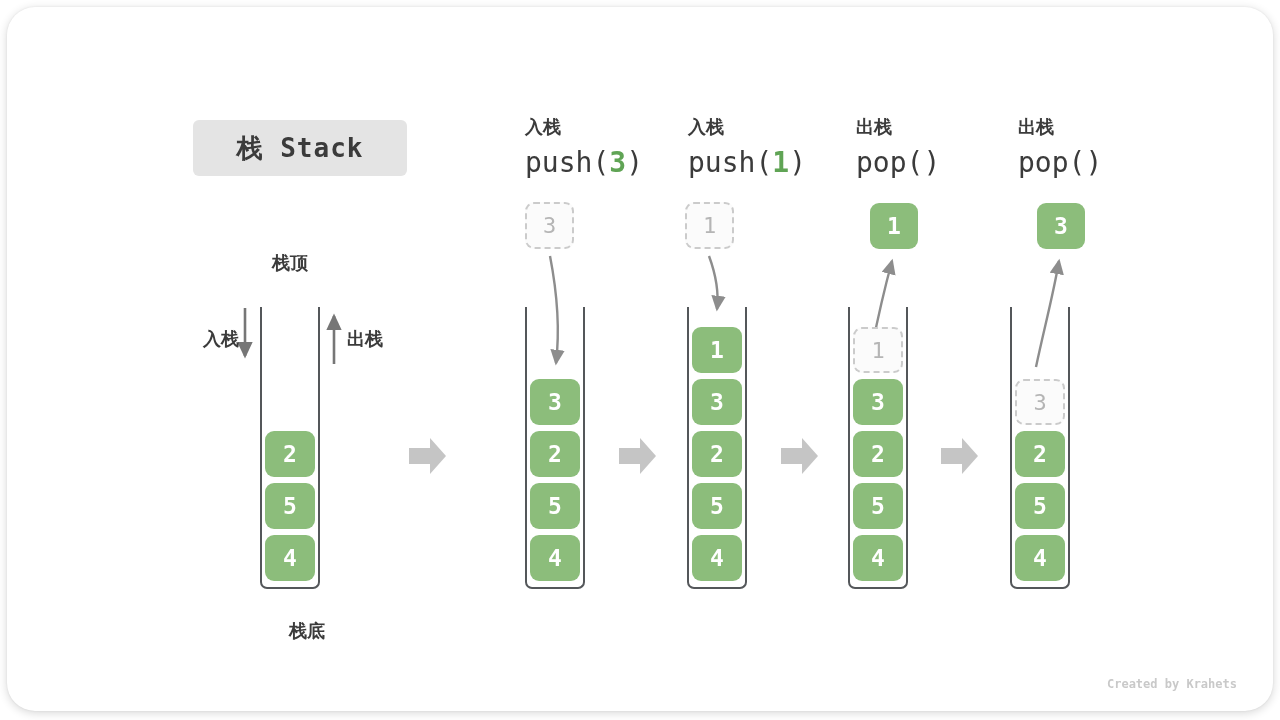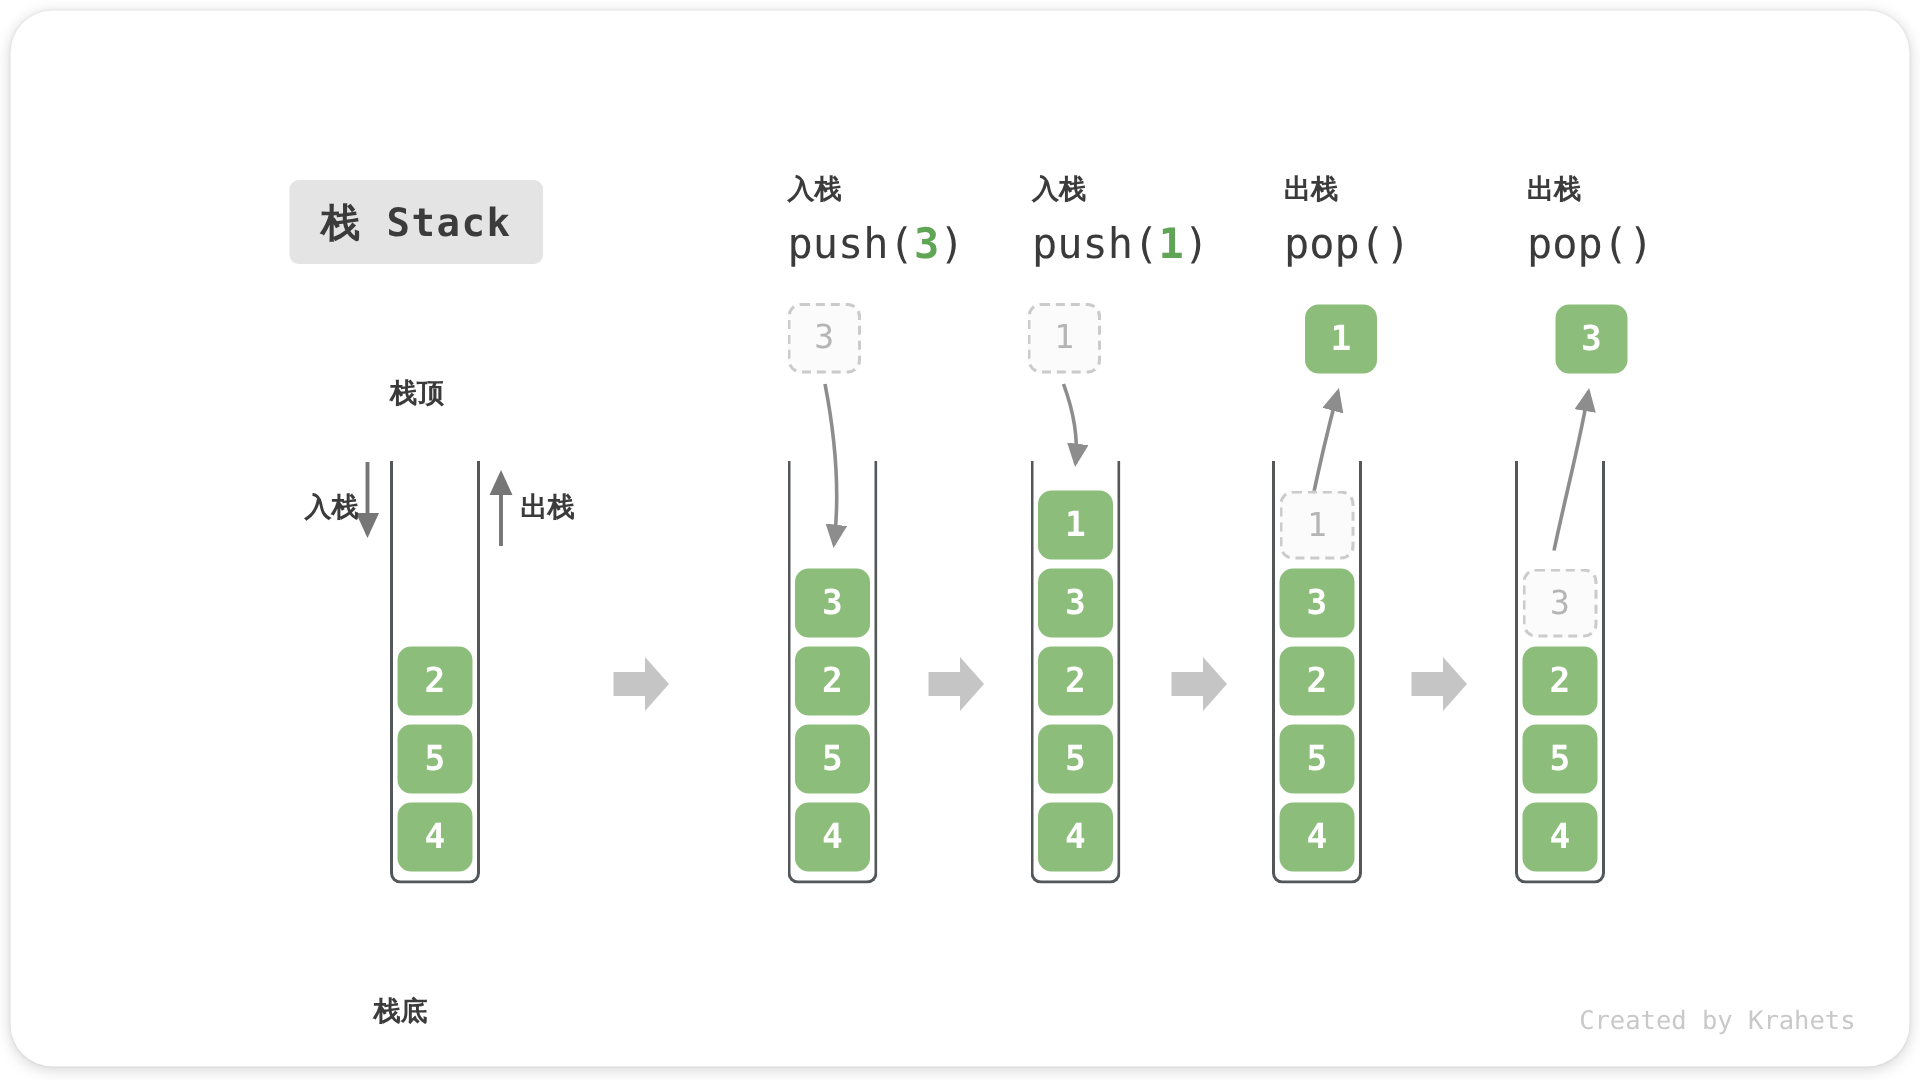--- a/index.html
+++ b/index.html
@@ -6,47 +6,47 @@
     --green:#8CBD7B; --arg_green:#60A455; --badge_bg:#E4E4E4; --text_dark:#3B3B3B;
     --ghost_border:#CBCBCB; --ghost_text:#B5B5B5; --block_arrow:#C5C5C5;
     --curve_arrow:#8D8D8D; --wall:#54575A; --credit:#C9C9C9;
   }
   *{box-sizing:border-box;margin:0;padding:0}
   html,body{width:1280px;height:720px;overflow:hidden;background:#fff;
     font-family:"DejaVu Sans","Liberation Sans",sans-serif;}
   .card{position:absolute;left:7px;top:7px;width:1266px;height:704px;background:#fff;
     border-radius:28px;box-shadow:0 2px 10px rgba(0,0,0,.16),0 0 2px rgba(0,0,0,.08);}
   .abs{position:absolute;}
-  .badge{left:186px;top:113px;width:169px;height:56px;background:var(--badge_bg);
+  .badge{left:186px;top:113px;width:214px;height:56px;background:var(--badge_bg);
     border-radius:6px;display:flex;align-items:center;justify-content:center;
     font-family:"DejaVu Sans Mono",monospace;font-size:26px;font-weight:700;
     letter-spacing:1px;color:var(--text_dark);}
   .cjk{font-size:18px;font-weight:700;color:var(--text_dark);line-height:28px;}
   .codeline{font-family:"DejaVu Sans Mono",monospace;font-size:28px;color:var(--text_dark);
     line-height:28px;white-space:pre;}
   .codeline .arg{color:var(--arg_green);font-weight:700;}
   .container{width:60px;height:282px;border:2px solid var(--wall);border-top:none;
     border-radius:0 0 7px 7px;background:transparent;}
   .cell{width:50px;height:46px;background:var(--green);border-radius:9px;
     display:flex;align-items:center;justify-content:center;color:#fff;
     font-family:"DejaVu Sans Mono",monospace;font-size:23px;font-weight:700;}
   .cell.popped{width:48px;}
   .ghost{width:50px;height:46px;background:#FBFBFB;border:2px dashed var(--ghost_border);
     border-radius:9px;display:flex;align-items:center;justify-content:center;
     color:var(--ghost_text);font-family:"DejaVu Sans Mono",monospace;font-size:22px;}
   .ghost.staged{width:49px;height:47px;}
-  .center{}
+  .center{text-align:center;}
   .overlay{position:absolute;left:0;top:0;width:1280px;height:720px;pointer-events:none;}
   .overlay .curve{fill:none;stroke:var(--curve_arrow);stroke-width:2.4px;}
   .overlay .straight{fill:none;stroke:#767676;stroke-width:2.6px;}
   .overlay .block{fill:var(--block_arrow);}
   #ah path{fill:var(--curve_arrow);}
   #ah2 path{fill:#767676;}
   .credit{right:36px;bottom:20px;font-family:"DejaVu Sans Mono",monospace;
-    font-size:17px;color:var(--credit);}
+    font-size:12px;color:var(--credit);font-weight:bold;}
 </style>
 </head>
 <body>
 
 <div class="card">
 
   <svg class="overlay" viewBox="0 0 1280 720">
     <defs>
       <marker id="ah" markerWidth="9" markerHeight="8" refX="5.5" refY="3" orient="auto" markerUnits="strokeWidth">
         <path d="M0,0 L6.5,3 L0,6 z"></path>
@@ -69,21 +69,21 @@
 
   <div class="abs badge">栈 Stack</div>
 
   <div class="abs cjk center" style="left:253px;top:242px;width:60px;">栈顶</div>
   <div class="abs cjk" style="left:170px;top:318px;width:62px;text-align:right;">入栈</div>
   <div class="abs cjk" style="left:340px;top:318px;">出栈</div>
   <div class="abs container" style="left:253px;top:300px;"></div>
   <div class="abs cell" style="left:258px;top:424px;">2</div>
   <div class="abs cell" style="left:258px;top:476px;">5</div>
   <div class="abs cell" style="left:258px;top:528px;">4</div>
-  <div class="abs cjk center" style="left:242px;top:610px;width:60px;margin-top:44px;">栈底</div>
+  <div class="abs cjk center" style="left:270px;top:610px;width:60px;">栈底</div>
 
   <div class="abs cjk" style="left:518px;top:106px;">入栈</div>
   <div class="abs codeline" style="left:518px;top:142px;"><span>push(</span><span class="arg">3</span><span>)</span></div>
   <div class="abs ghost staged" style="left:518px;top:195px;">3</div>
   <div class="abs container" style="left:518px;top:300px;"></div>
   <div class="abs cell" style="left:523px;top:372px;">3</div>
   <div class="abs cell" style="left:523px;top:424px;">2</div>
   <div class="abs cell" style="left:523px;top:476px;">5</div>
   <div class="abs cell" style="left:523px;top:528px;">4</div>
 

